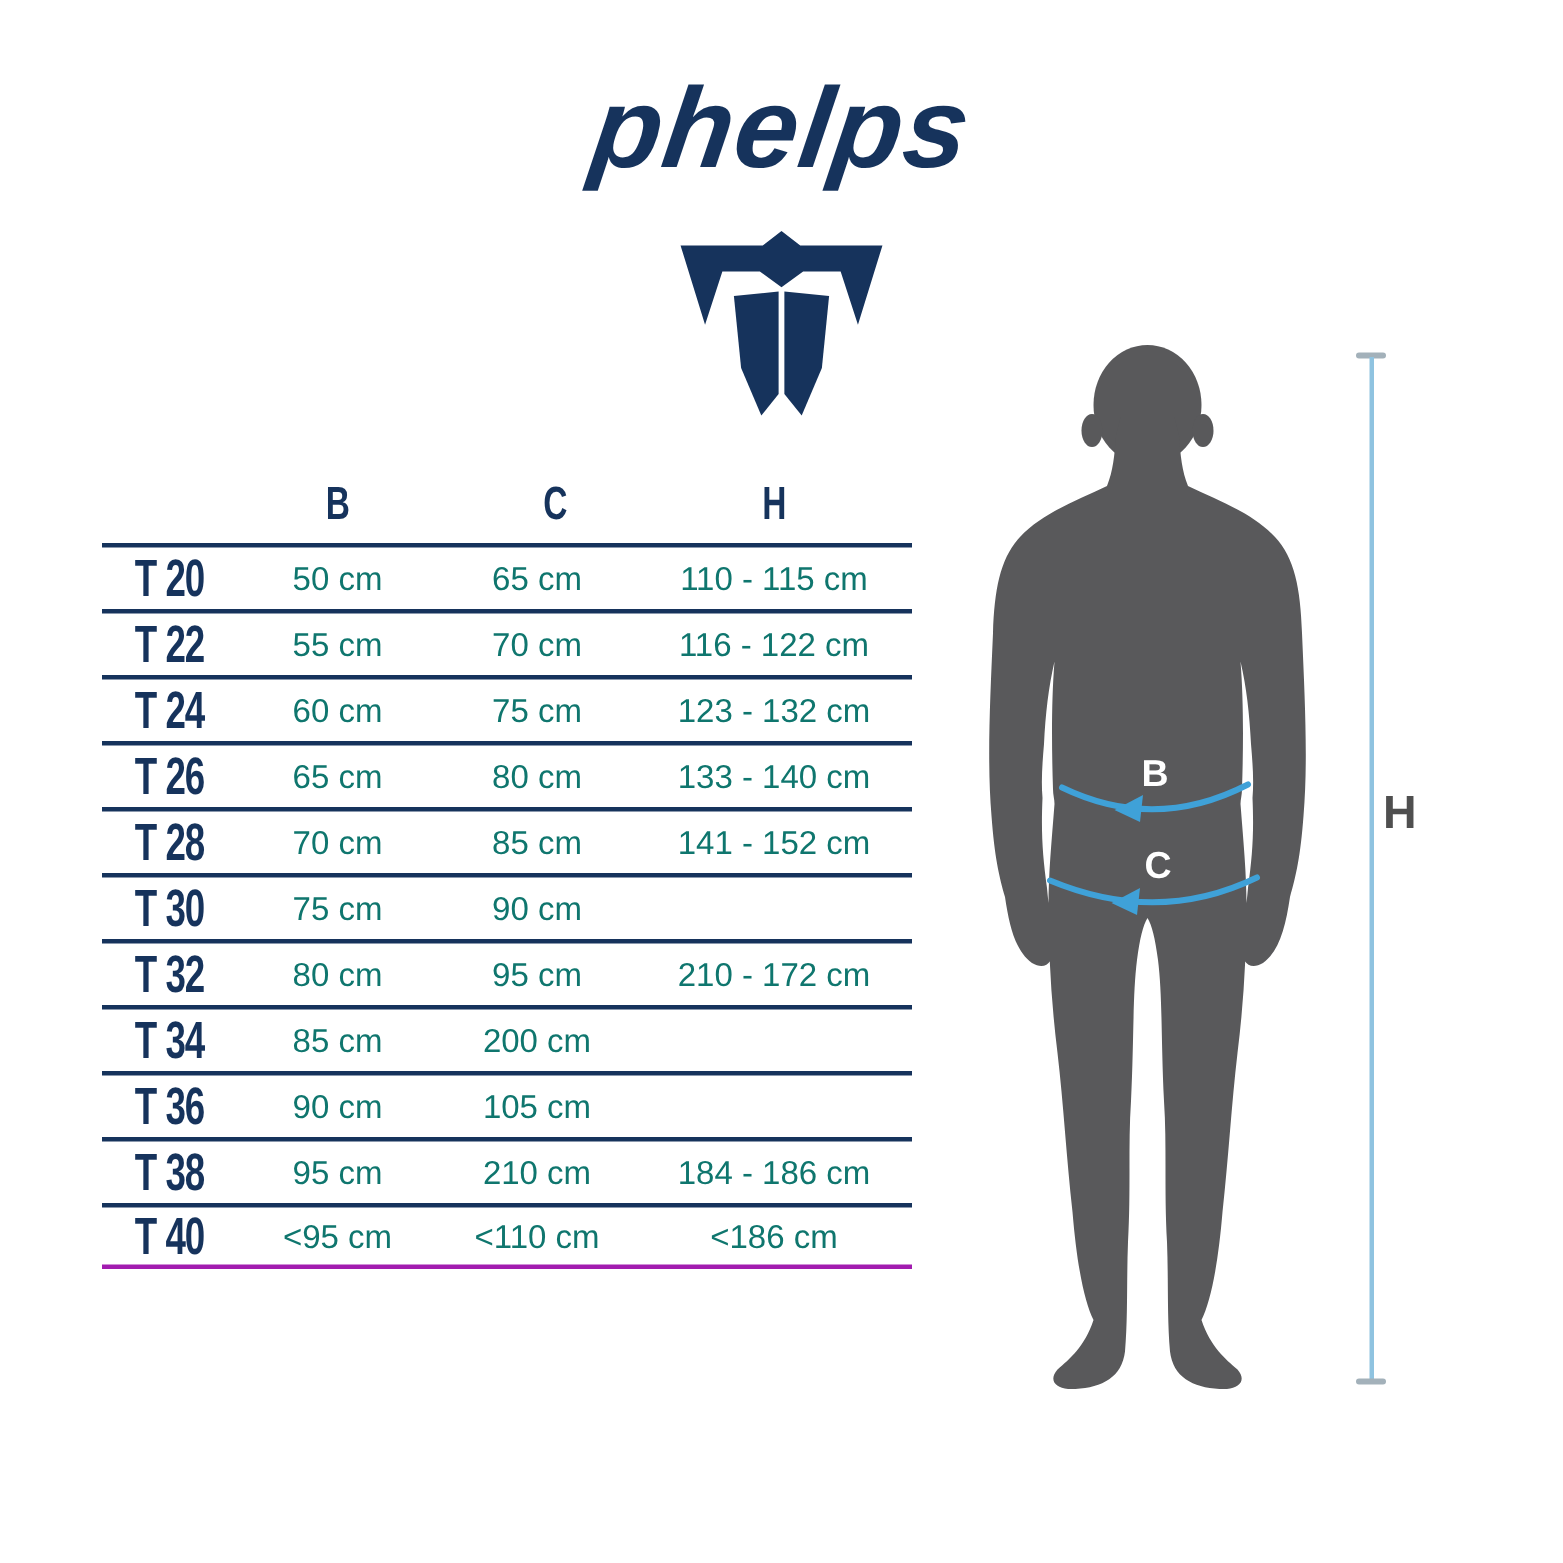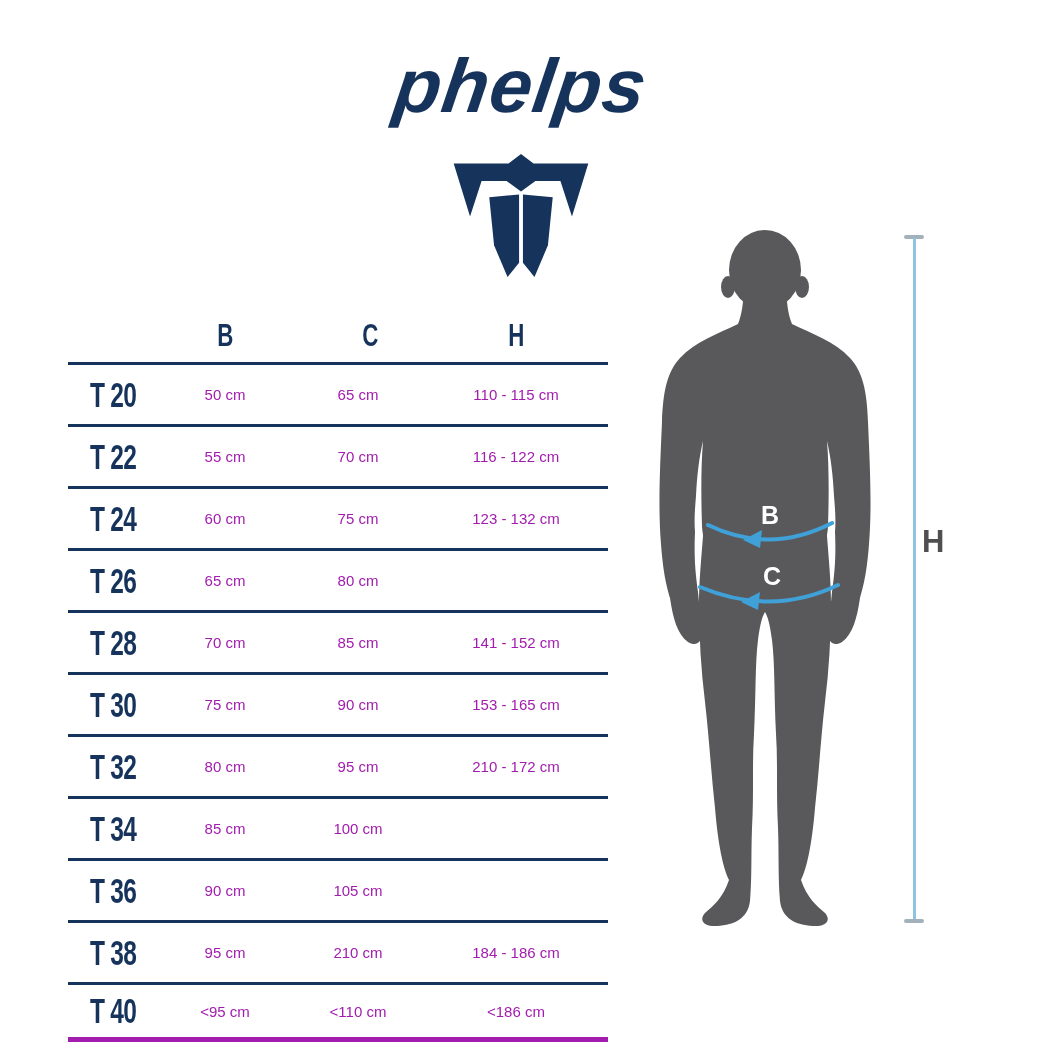--- a/index.html
+++ b/index.html
@@ -20,29 +20,29 @@
   
   .size-table{position:absolute;left:68px;top:306px;width:540px;}
   .thead,.trow{display:grid;grid-template-columns:90px 134px 132px 184px;}
   .thead{height:56px;align-items:end;}
   .hdr-cell{text-align:center;padding-bottom:8px;}
   .hdr{
     display:inline-block;font-weight:bold;font-size:31px;color:#16335c;
     transform:scaleX(0.72);transform-origin:center;
   }
   .hdr.c-off{transform:translateX(12px) scaleX(0.72);}
-  .trow{height:62px;align-items:center;border-top:3px solid #16335c;}
-  .trow:last-child{border-bottom:7px solid #a21caf;}
+  .trow{height:44px;align-items:center;border-top:3px solid #16335c;}
+  .trow:last-child{border-bottom:3px solid #a21caf;}
   .cell{text-align:center;}
   .size-label{
     display:inline-block;font-weight:bold;font-size:35px;color:#16335c;
     transform:scaleX(0.70);transform-origin:center;white-space:nowrap;
     letter-spacing:-1px;
   }
-  .val{font-size:15px;color:#a21caf;}
+  .val{font-size:22px;color:#0f766e;}
 
   
   .figure{position:absolute;left:655px;top:226px;}
   .measure-arc{stroke:#3fa1d8;stroke-width:4;fill:none;stroke-linecap:round;}
   .measure-head{fill:#3fa1d8;}
   .fig-label{
     font-family:"Liberation Sans",sans-serif;font-size:25px;font-weight:600;
     fill:#ffffff;text-anchor:middle;
   }
 
@@ -94,43 +94,43 @@
     <div class="trow">
       <div class="cell"><span class="size-label">T 24</span></div>
       <div class="cell val">60 cm</div>
       <div class="cell val">75 cm</div>
       <div class="cell val">123 - 132 cm</div>
     </div>
     <div class="trow">
       <div class="cell"><span class="size-label">T 26</span></div>
       <div class="cell val">65 cm</div>
       <div class="cell val">80 cm</div>
+      <div class="cell val">133 - 140 cm</div>
     </div>
     <div class="trow">
       <div class="cell"><span class="size-label">T 28</span></div>
       <div class="cell val">70 cm</div>
       <div class="cell val">85 cm</div>
       <div class="cell val">141 - 152 cm</div>
     </div>
     <div class="trow">
       <div class="cell"><span class="size-label">T 30</span></div>
       <div class="cell val">75 cm</div>
       <div class="cell val">90 cm</div>
-      <div class="cell val">153 - 165 cm</div>
     </div>
     <div class="trow">
       <div class="cell"><span class="size-label">T 32</span></div>
       <div class="cell val">80 cm</div>
       <div class="cell val">95 cm</div>
       <div class="cell val">210 - 172 cm</div>
     </div>
     <div class="trow">
       <div class="cell"><span class="size-label">T 34</span></div>
       <div class="cell val">85 cm</div>
-      <div class="cell val">100 cm</div>
+      <div class="cell val">200 cm</div>
     </div>
     <div class="trow">
       <div class="cell"><span class="size-label">T 36</span></div>
       <div class="cell val">90 cm</div>
       <div class="cell val">105 cm</div>
     </div>
     <div class="trow">
       <div class="cell"><span class="size-label">T 38</span></div>
       <div class="cell val">95 cm</div>
       <div class="cell val">210 cm</div>

